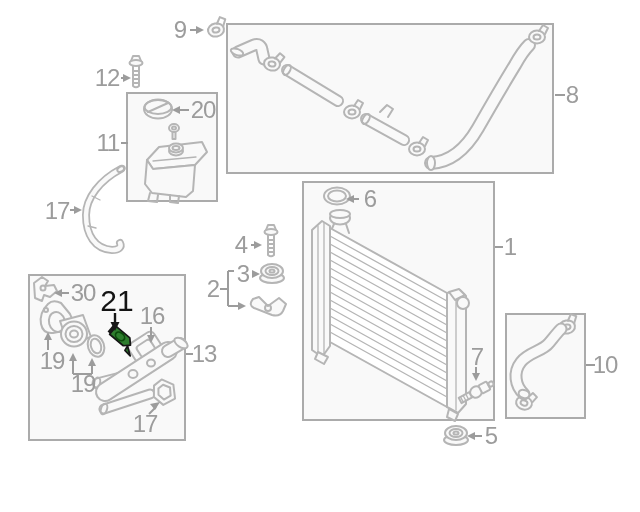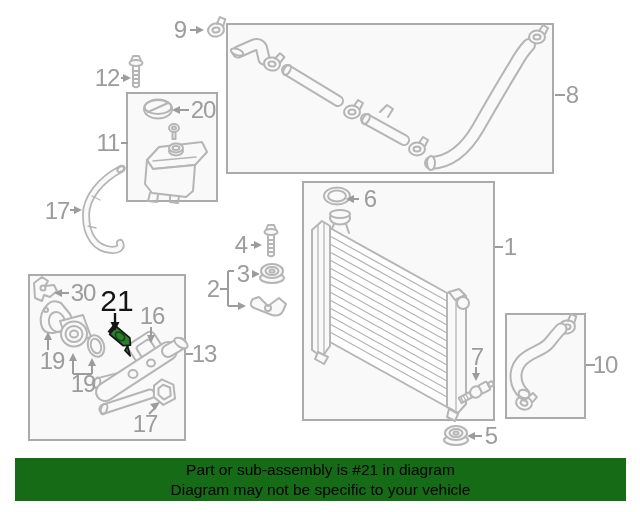--- a/index.html
+++ b/index.html
@@ -285,18 +285,14 @@
 <span class="lbl" style="left:203px;top:110px">20</span>
 <span class="lbl" style="left:57px;top:211px">17</span>
 <span class="lbl" style="left:204px;top:354px">13</span>
 <span class="lbl" style="left:152px;top:316px">16</span>
 <span class="lbl" style="left:145px;top:424px">17</span>
 <span class="lbl" style="left:83px;top:384px">19</span>
 <span class="lbl" style="left:52px;top:361px">19</span>
 <span class="lbl" style="left:83px;top:293px">30</span>
 <span class="lbl lbl-hl" style="left:117px;top:301px">21</span>
 
-<div id="banner" style="background: rgb(22, 108, 22); color: rgb(0, 0, 0);">
-  <div>Part or sub-assembly is #21 in diagram</div>
-  <div>Diagram may not be specific to your vehicle</div>
+
 </div>
 
-</div>
-
 </body></html>

